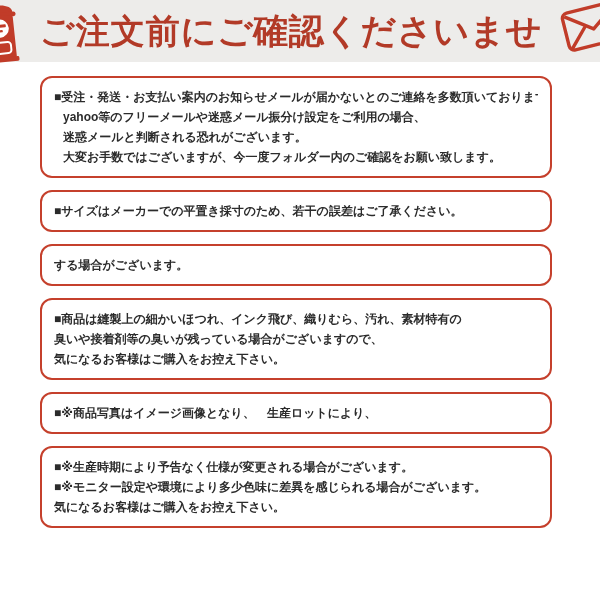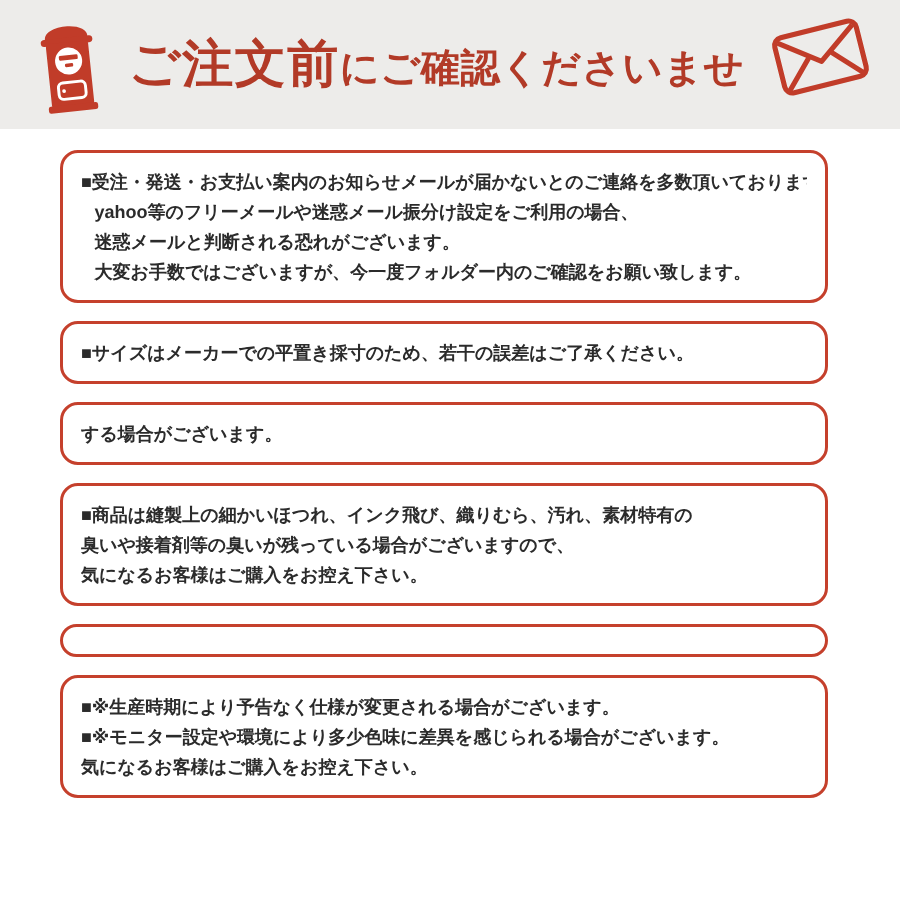--- a/index.html
+++ b/index.html
@@ -7,36 +7,36 @@
   body {
     font-family: "Liberation Sans", "DejaVu Sans", sans-serif;
     background: #ffffff;
     color: #2b2b2b;
     overflow: hidden;
   }
 
   
   .header {
     width: 600px;
-    height: 86px;
+    height: 62px;
     background: #edecea;
     display: flex;
     align-items: center;
     justify-content: center;
     gap: 16px;
   }
   .title {
     color: #b23a27;
     font-weight: bold;
     white-space: nowrap;
     display: flex;
     align-items: baseline;
   }
   .title .main { font-size: 34px; letter-spacing: 1px; }
-  .title .sub  { font-size: 26px; letter-spacing: 0.5px; }
+  .title .sub  { font-size: 35px; letter-spacing: 0.5px; }
 
   .icon-wrap { display: flex; align-items: center; }
   .postbox-svg  { transform: rotate(-6deg); }
   .envelope-svg { transform: rotate(-14deg); margin-left: 4px; margin-top: -10px; }
 
   
   .notices { padding-top: 14px; }
   .notice-box {
     width: 512px;
     margin: 0 0 12px 40px;
@@ -112,20 +112,21 @@
     <div class="notice-line">する場合がございます。</div>
   </div>
 
   <div class="notice-box">
     <div class="notice-line">■商品は縫製上の細かいほつれ、インク飛び、織りむら、汚れ、素材特有の</div>
     <div class="notice-line">臭いや接着剤等の臭いが残っている場合がございますので、</div>
     <div class="notice-line">気になるお客様はご購入をお控え下さい。</div>
   </div>
 
   <div class="notice-box">
+    <div class="notice-line">■※商品写真はイメージ画像となり、　生産ロットにより、</div>
   </div>
 
   <div class="notice-box">
     <div class="notice-line">■※生産時期により予告なく仕様が変更される場合がございます。</div>
     <div class="notice-line">■※モニター設定や環境により多少色味に差異を感じられる場合がございます。</div>
     <div class="notice-line">気になるお客様はご購入をお控え下さい。</div>
   </div>
 
 </div>
 

